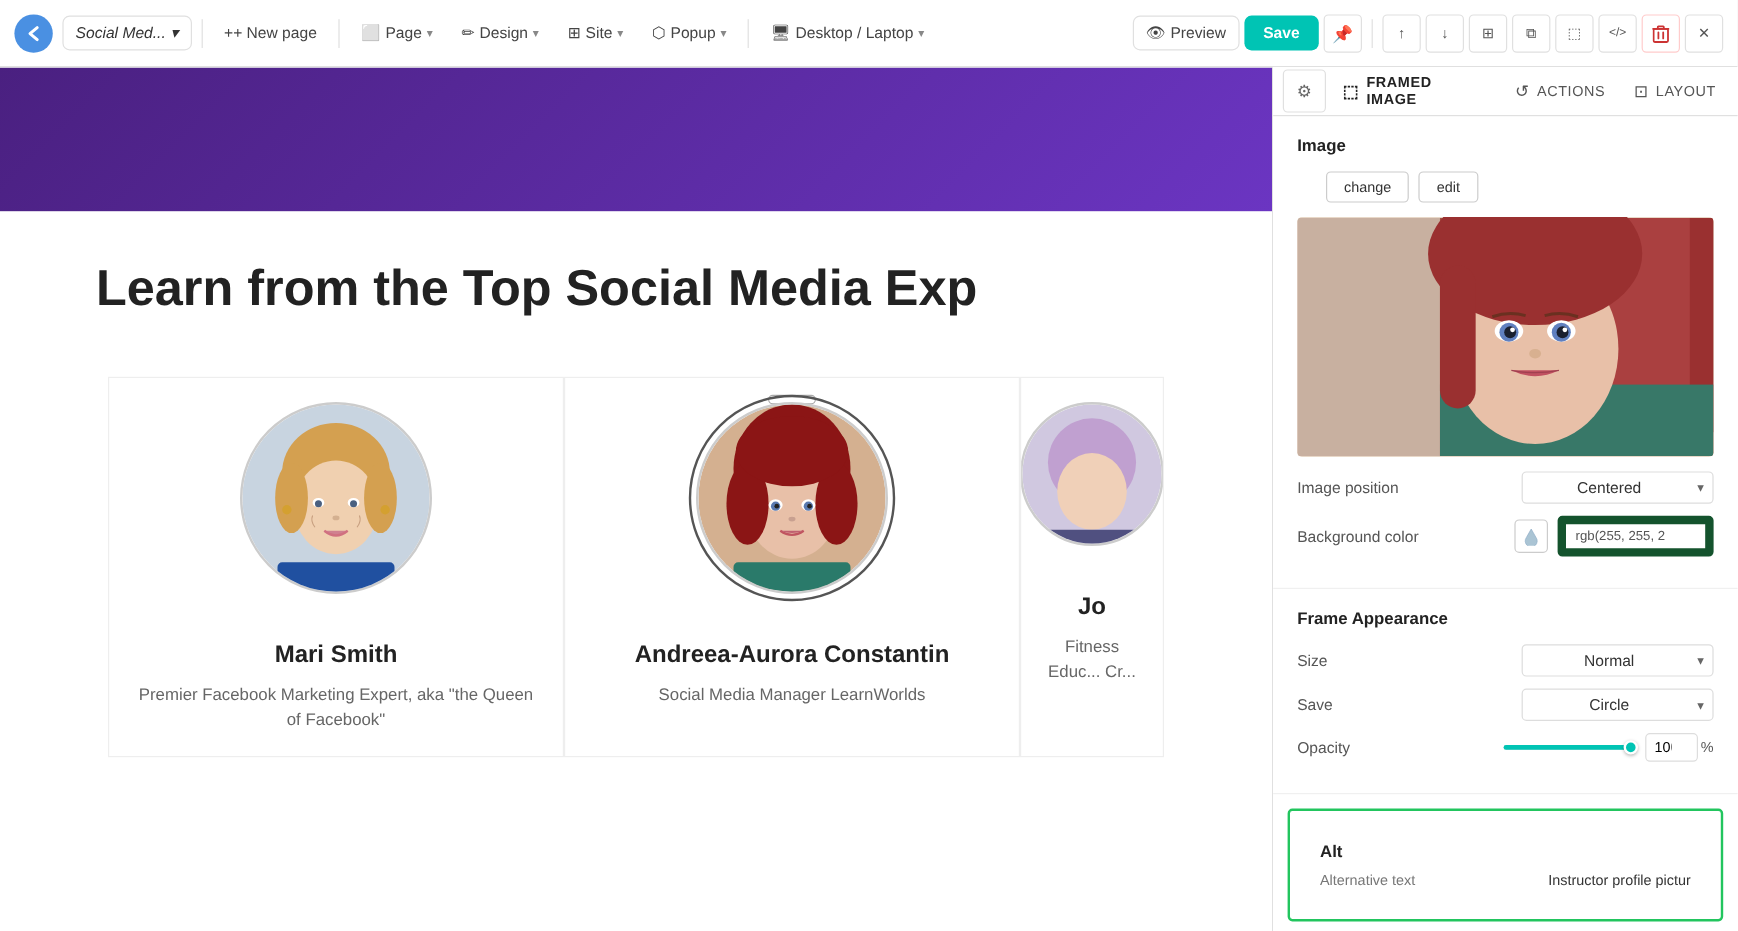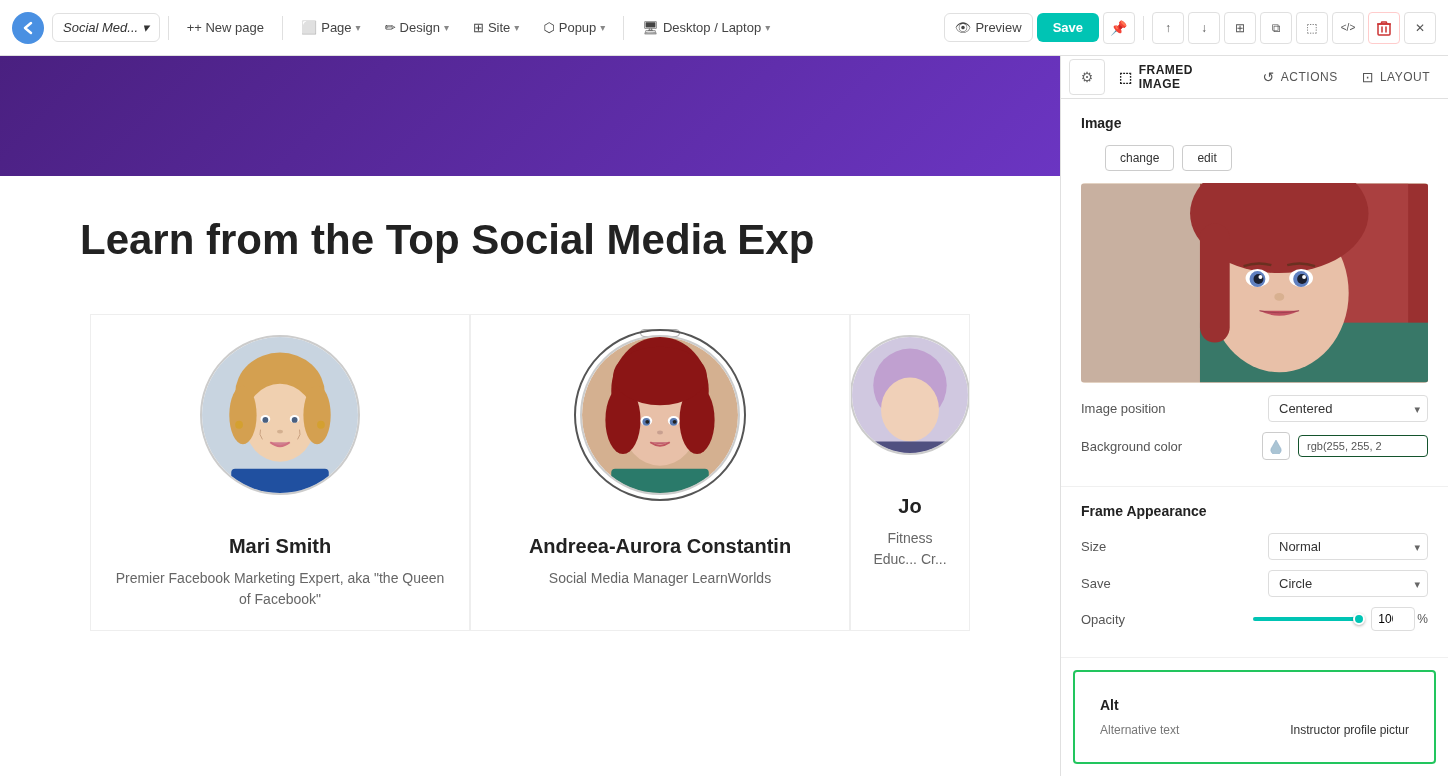--- a/index.html
+++ b/index.html
@@ -283,20 +283,21 @@
       padding: 5px 28px 5px 10px;
       border: 1px solid #ddd;
       border-radius: 4px;
       font-size: 13px;
       color: #333;
       background: #fff;
       cursor: pointer;
       appearance: none;
       width: 160px;
       position: relative;
+      text-align: center;
     }
     .form-select-wrap {
       position: relative;
       width: 160px;
     }
     .form-select-wrap::after {
       content: '▾';
       position: absolute;
       right: 8px;
       top: 50%;
@@ -328,21 +329,21 @@
       border: 1px solid #ccc;
       border-radius: 4px;
       background: #fff;
       cursor: pointer;
       display: flex; align-items: center; justify-content: center;
     }
     .color-value {
       font-size: 12px;
       color: #555;
       flex: 1;
-      border: 1px solid #14532d;
+      border: 7px solid #14532d;
       border-radius: 4px;
       padding: 4px 8px;
     }
 
     
     .opacity-row {
       display: flex;
       align-items: center;
       gap: 8px;
     }

